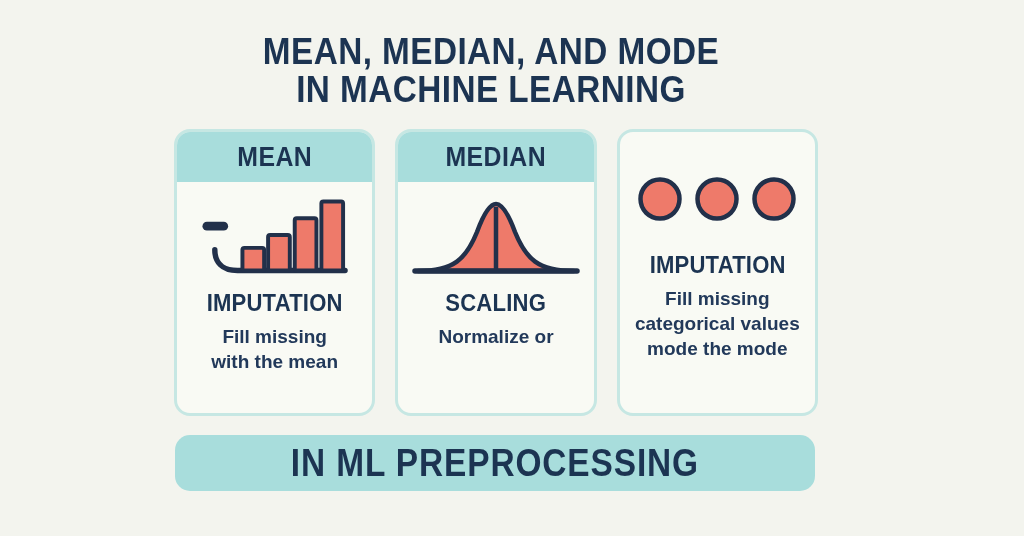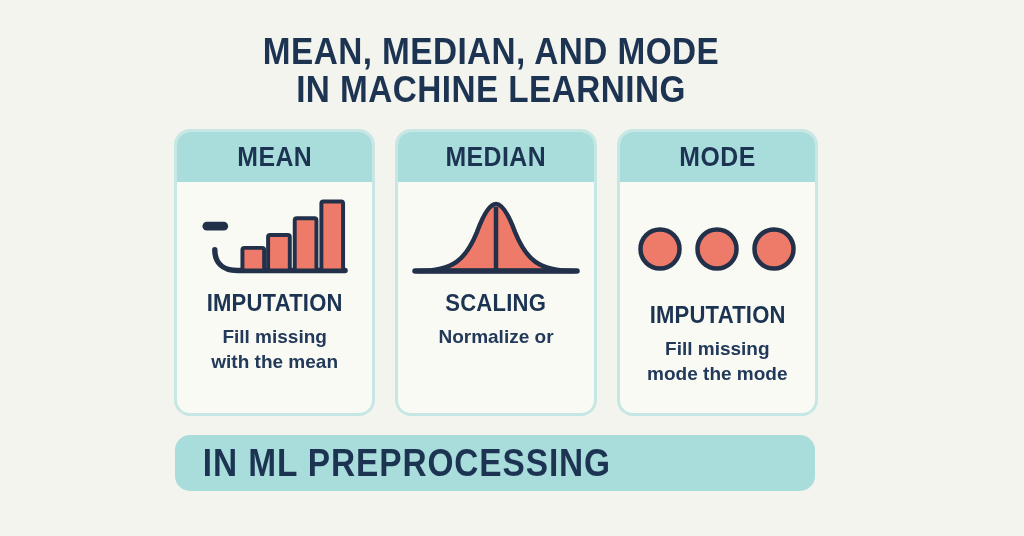--- a/index.html
+++ b/index.html
@@ -91,21 +91,21 @@
   .banner {
     position: absolute;
     left: 175px;
     top: 435px;
     width: 640px;
     height: 56px;
     background: #a8dddc;
     border-radius: 15px;
     display: flex;
     align-items: center;
-    justify-content: flex-start;
+    justify-content: center;
   }
   .banner span {
     color: #1c3452;
     font-size: 38px;
     font-weight: bold;
     letter-spacing: 1px;
     transform: scaleX(0.88);
     display: inline-block;
   }
   svg { display: block; }
@@ -152,33 +152,31 @@
         <line x1="3" y1="74" x2="165" y2="74" stroke="#22304a" stroke-width="5.5" stroke-linecap="round"></line>
       </svg>
     </div>
     <div class="card-subtitle">SCALING</div>
     <div class="card-desc">
       <span>Normalize or</span>
     </div>
   </div>
 
   <div class="card">
-    <div class="card-header">
-      <span>MODE</span>
-    </div>
     <div class="icon-box" style="padding-top:12px;">
       <svg width="160" height="48" viewBox="0 0 160 48">
         <circle cx="23" cy="24" r="19.5" fill="#ee7a6a" stroke="#22304a" stroke-width="4.5"></circle>
         <circle cx="80" cy="24" r="19.5" fill="#ee7a6a" stroke="#22304a" stroke-width="4.5"></circle>
         <circle cx="137" cy="24" r="19.5" fill="#ee7a6a" stroke="#22304a" stroke-width="4.5"></circle>
       </svg>
     </div>
     <div class="card-subtitle">IMPUTATION</div>
     <div class="card-desc">
       <span>Fill missing</span>
+      <span>categorical values</span>
       <span>mode the mode</span>
     </div>
   </div>
 
 </div>
 
 <div class="banner">
   <span>IN ML PREPROCESSING</span>
 </div>
 

